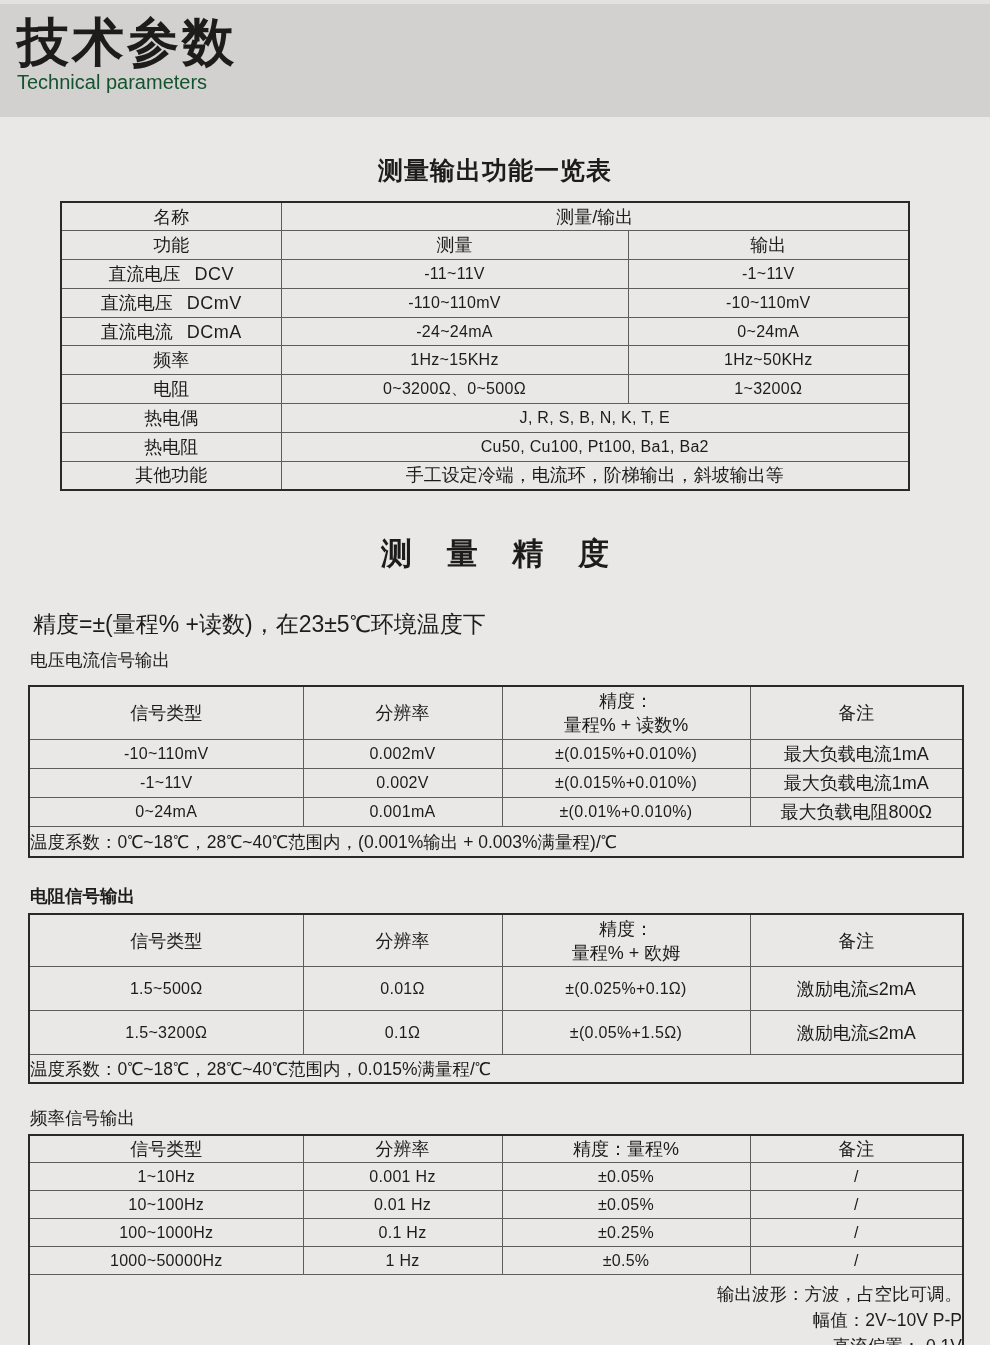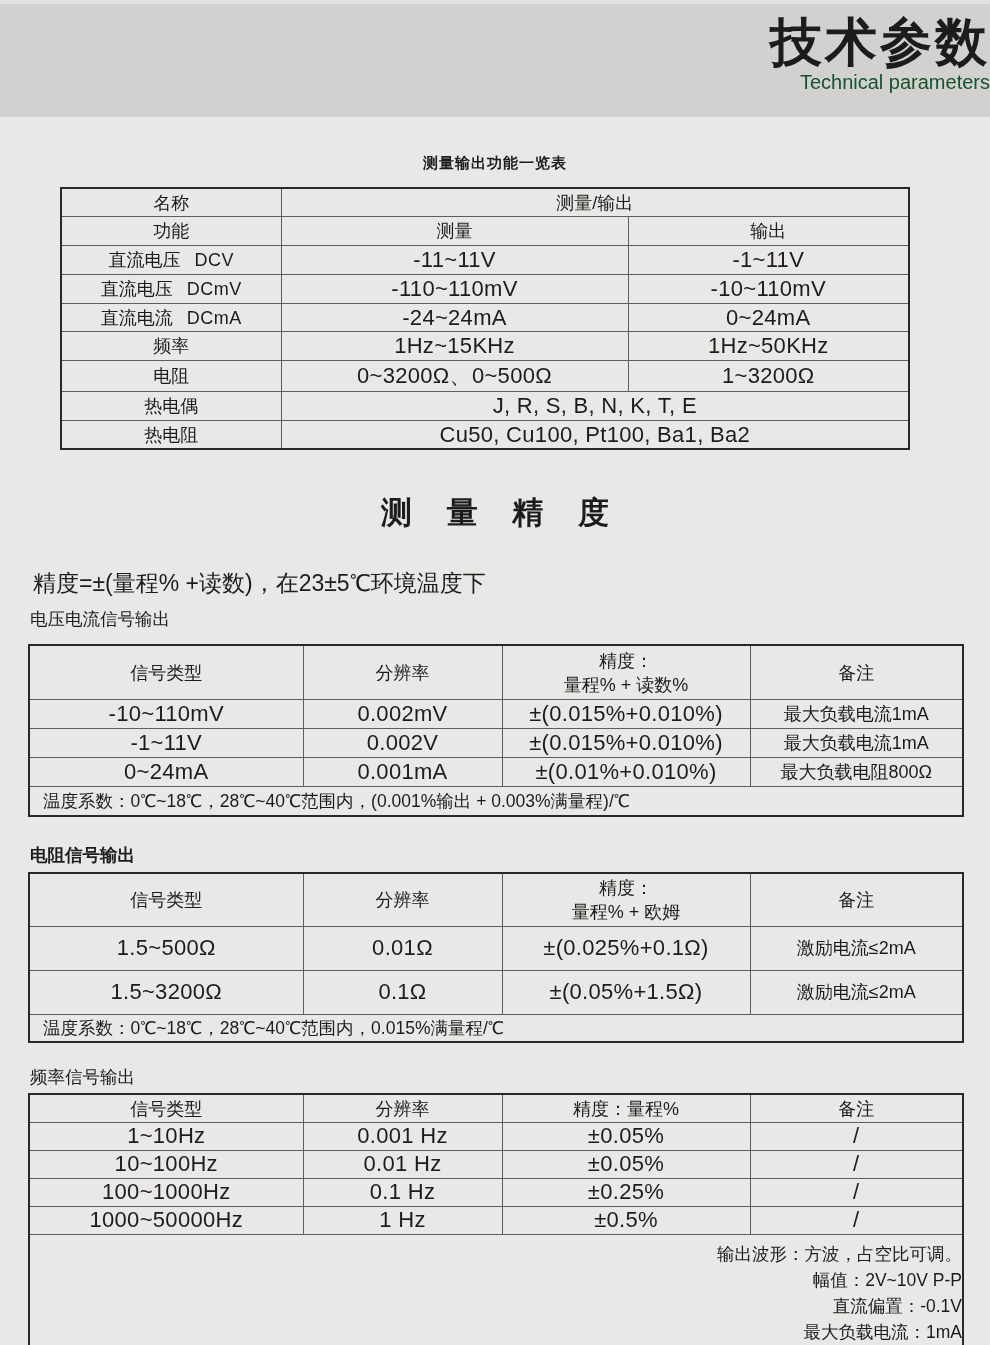--- a/index.html
+++ b/index.html
@@ -4,29 +4,29 @@
 <style>
   html,body { margin:0; padding:0; }
   body {
     width:990px; height:1345px;
     background:#e9e8e6;
     font-family:"Liberation Sans", sans-serif;
     color:#1e1c1b;
     overflow:hidden;
   }
   .top-strip { height:4px; background:#e3e1e2; }
-  .band { height:113px; background:#d2d1d0; text-align:right; }
+  .band { height:113px; background:#d2d1d0; text-align:left;padding-left:17px; }
   .band .title {
     margin:0; padding-top:10px;
     font-size:52px; line-height:56px; font-weight:bold; letter-spacing:3px;
   }
   .band .subtitle { font-size:20px; line-height:24px; color:#14532d; }
 
   .overview-title {
-    text-align:center; font-size:15px; font-weight:bold;
+    text-align:center; font-size:25px; font-weight:bold;
     margin:37px 0 0 0; letter-spacing:1px;
   }
 
   table { border-collapse:collapse; table-layout:fixed; background:transparent; }
   td {
     border:1px solid #5f5d5c; text-align:center; vertical-align:middle;
     padding:0; overflow:hidden; font-size:18px;
   }
   .t1 { width:848px; margin:14px 0 0 60px; border:2px solid #2b2927; }
   .t1 tr { height:28.8px; }
@@ -47,24 +47,24 @@
   .t4 { margin-top:4px; }
   .t2 .head-row { height:54px; }
   .t2 .data-row { height:29px; }
   .t2 .foot-row { height:30px; }
   .t3 .head-row { height:53px; }
   .t3 .data-row { height:44px; }
   .t3 .foot-row { height:28px; }
   .t4 .head-row { height:28px; }
   .t4 .data-row { height:28px; }
   .acc-head div { line-height:24px; font-size:18px; }
-  .foot-cell { text-align:left; padding-left:13px; font-size:17.5px; }
+  .foot-cell { text-align:left; padding-left:0; font-size:17.5px; }
   .t4 .foot-cell { padding:6px 0 8px 16px; }
   .t4 .foot-cell div { line-height:26px; font-size:17.5px; text-align:right; }
-  .val { font-size:22px; letter-spacing:0.3px; }
+  .val { font-size:16px; letter-spacing:0.3px; }
 </style>
 </head>
 <body>
 
 <div>
   <div class="top-strip"></div>
 
   <div class="band">
     <div class="title">技术参数</div>
     <div class="subtitle">Technical parameters</div>
@@ -113,20 +113,24 @@
       <td class="val">0~3200Ω、0~500Ω</td>
       <td class="val">1~3200Ω</td>
     </tr>
     <tr>
       <td>热电偶</td>
       <td colspan="2" class="val">J, R, S, B, N, K, T, E</td>
     </tr>
     <tr>
       <td>热电阻</td>
       <td colspan="2" class="val">Cu50, Cu100, Pt100, Ba1, Ba2</td>
+    </tr>
+    <tr>
+      <td>其他功能</td>
+      <td colspan="2">手工设定冷端，电流环，阶梯输出，斜坡输出等</td>
     </tr>
   </tbody>
     </table>
 
   <div class="sec-title">测 量 精 度</div>
   <div class="note">精度=±(量程% +读数)，在23±5℃环境温度下</div>
 
   <div class="tbl-label">电压电流信号输出</div>
   <table class="t2">
     <colgroup>

